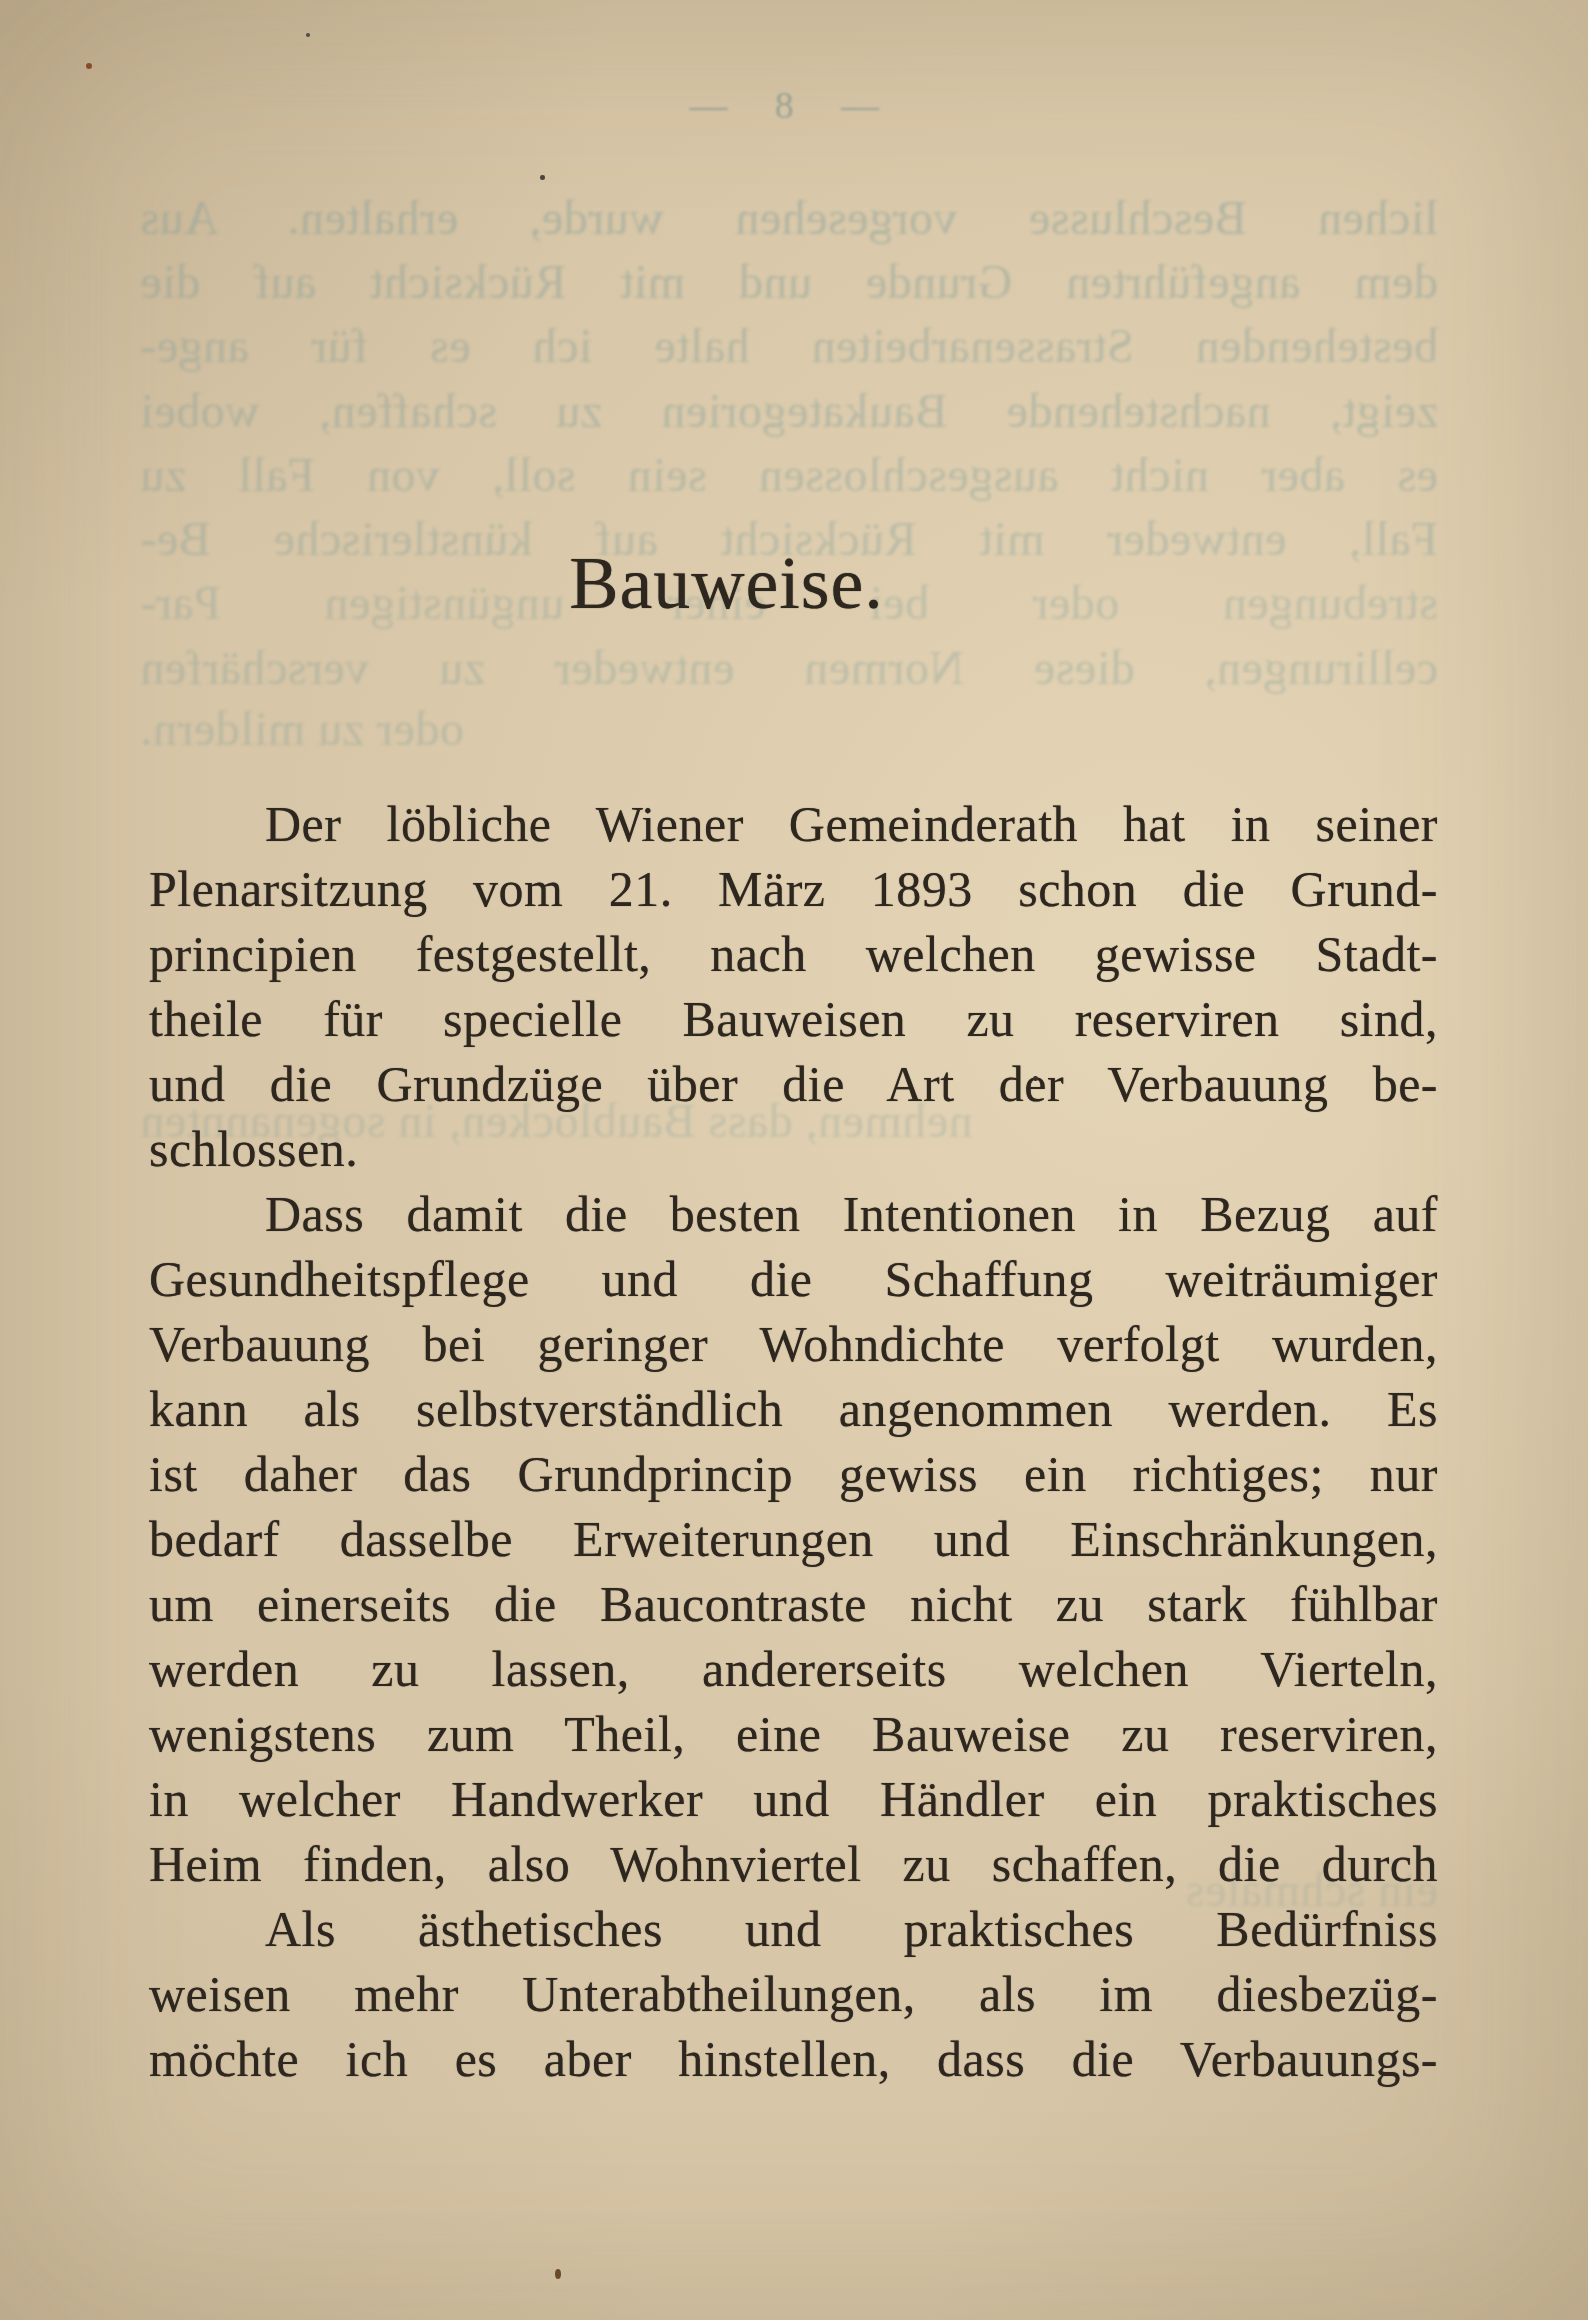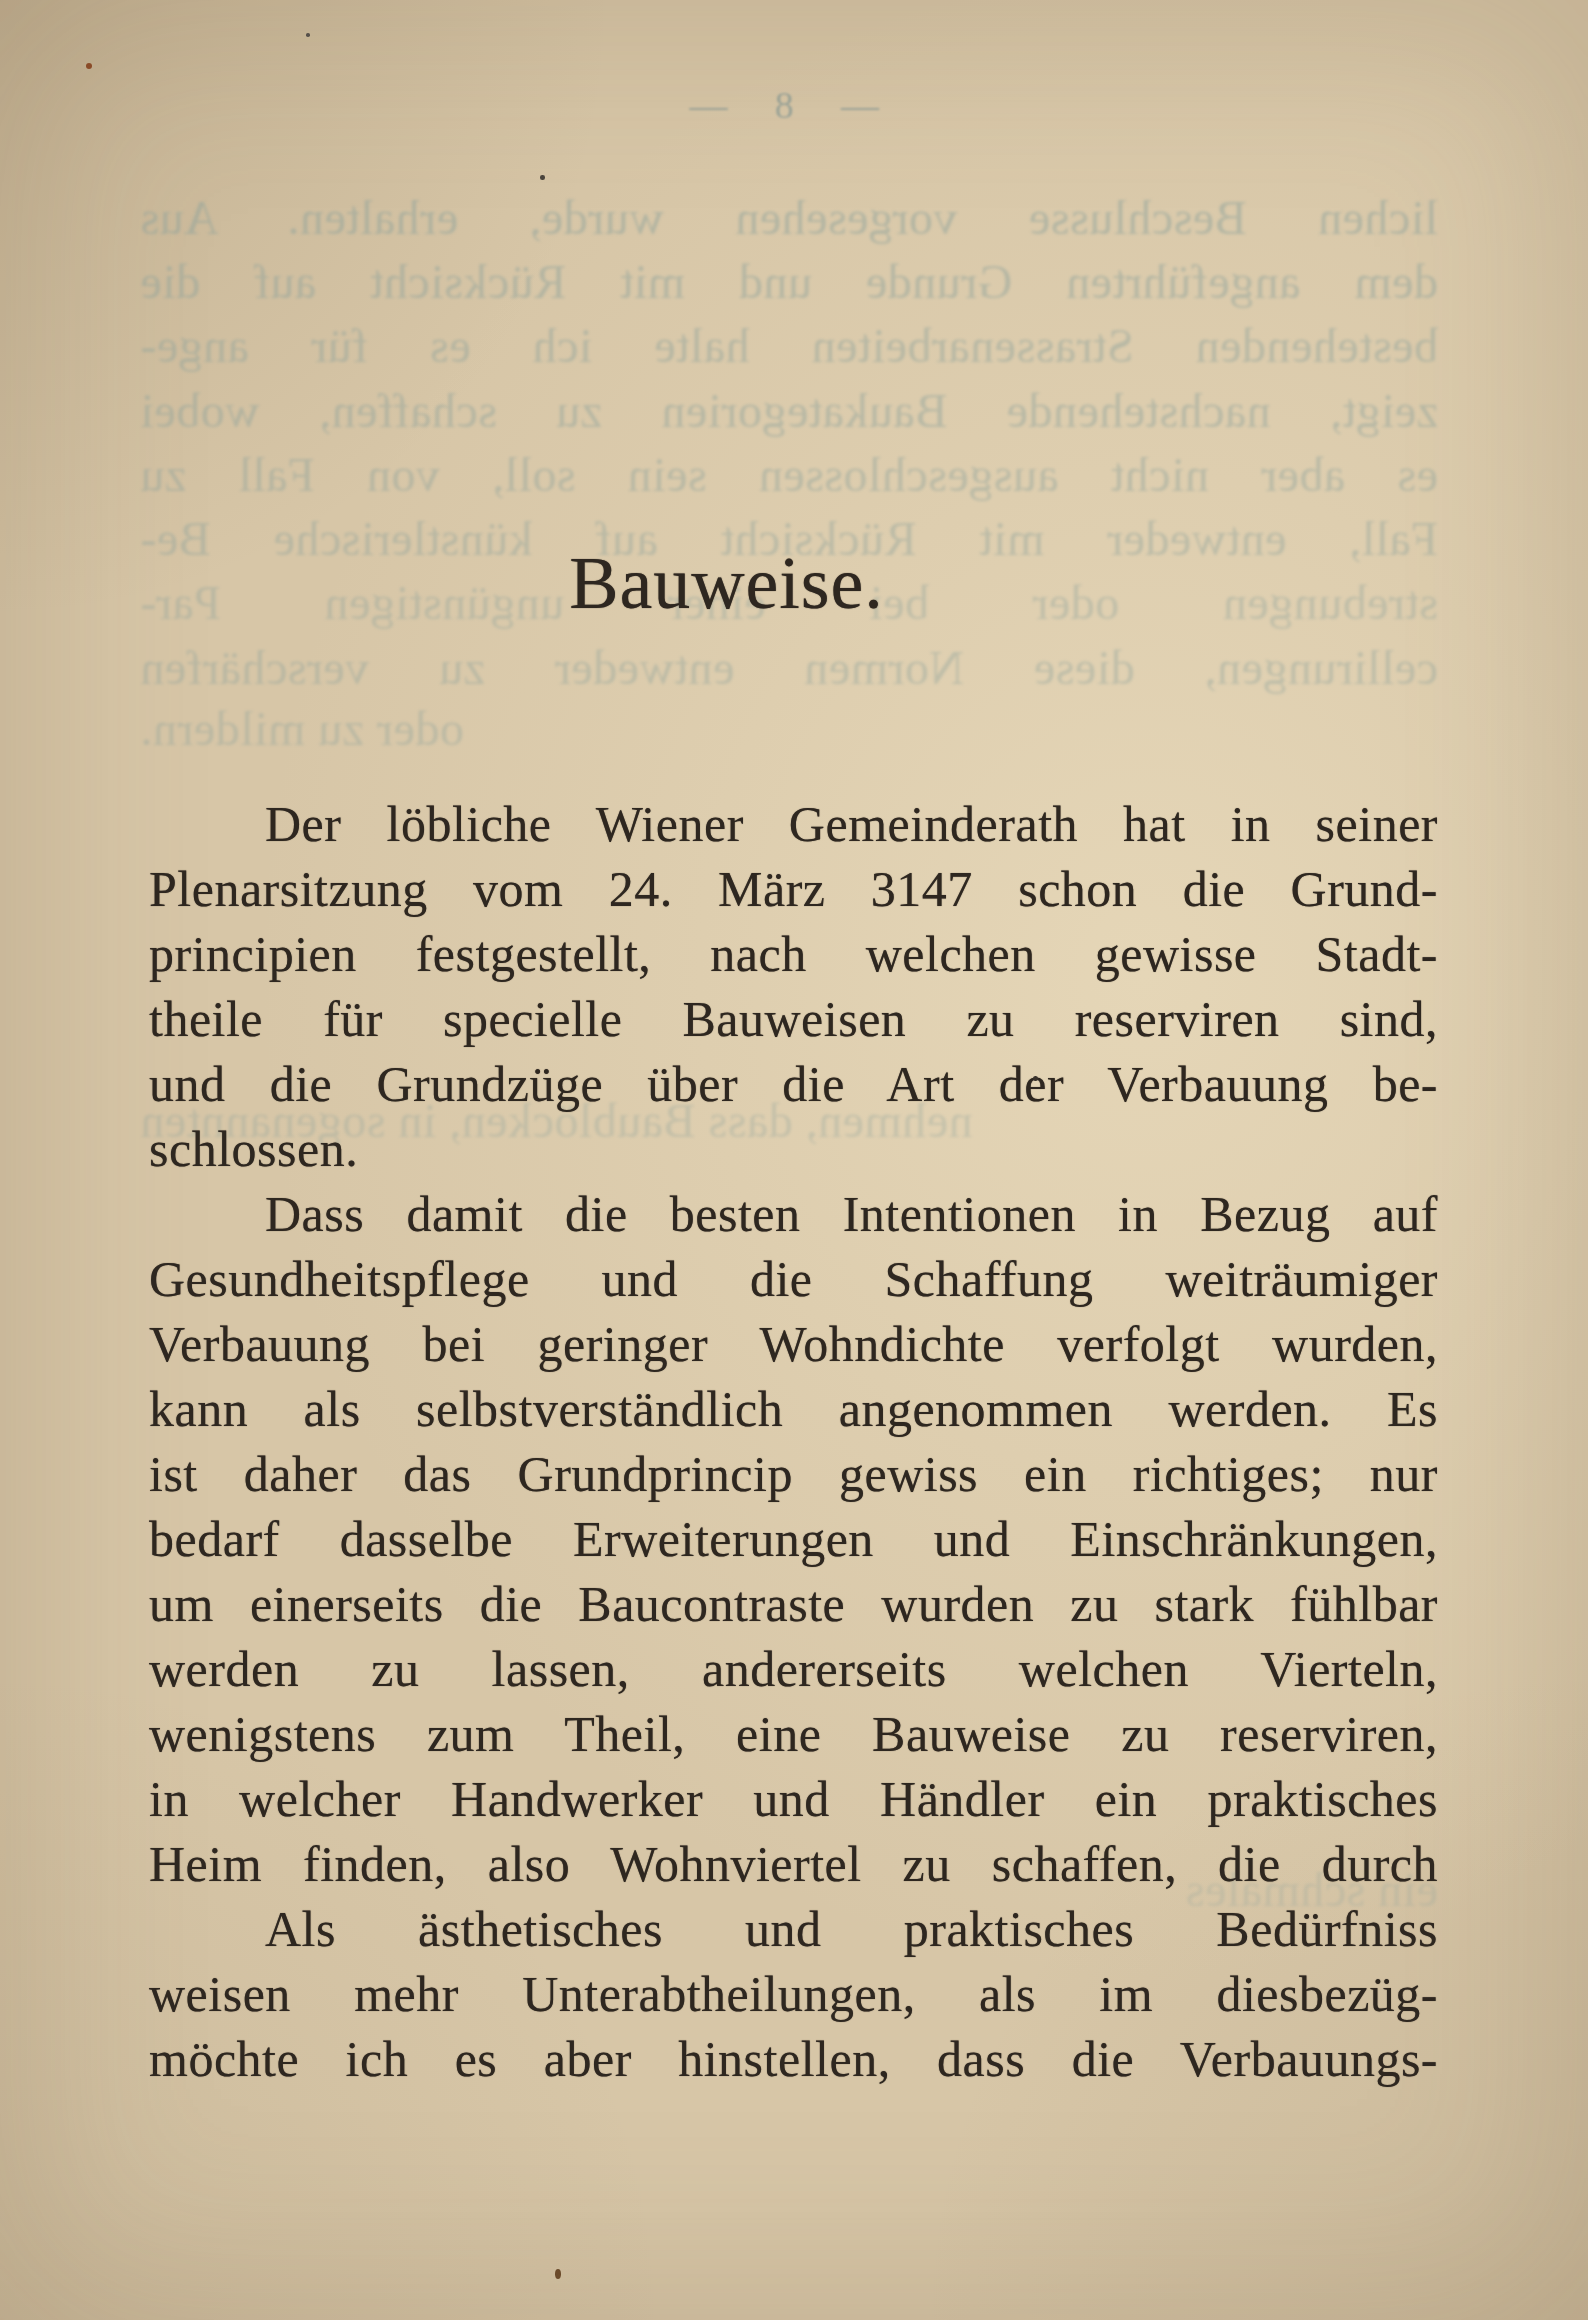--- a/index.html
+++ b/index.html
@@ -72,32 +72,32 @@
       <div class="bleed full" style="top: 511px; opacity: 0.42;">Fall, entweder mit Rücksicht auf künstlerische Be-</div>
       <div class="bleed full" style="top: 575px; opacity: 0.38;">strebungen oder bei einer ungünstigen Par-</div>
       <div class="bleed full" style="top: 640px; opacity: 0.4;">cellirungen, diese Normen entweder zu verschärfen</div>
       <div class="bleed frag-left" style="top: 701px; opacity: 0.38;">oder zu mildern.</div>
       <div class="bleed frag-left" style="top: 1093px; opacity: 0.32;">nehmen, dass Baublöcken, in sogenannten</div>
       <div class="bleed frag-right" style="top: 1862px; opacity: 0.26;">ein schmales</div>
     </div>
   <h1 class="heading">Bauweise.</h1>
   <div id="text-block">
       <div class="line indent">Der löbliche Wiener Gemeinderath hat in seiner</div>
-      <div class="line">Plenarsitzung vom 24. März 3147 schon die Grund-</div>
+      <div class="line">Plenarsitzung vom 21. März 1893 schon die Grund-</div>
       <div class="line">principien festgestellt, nach welchen gewisse Stadt-</div>
       <div class="line">theile für specielle Bauweisen zu reserviren sind,</div>
       <div class="line">und die Grundzüge über die Art der Verbauung be-</div>
       <div class="line endline">schlossen.</div>
       <div class="line indent">Dass damit die besten Intentionen in Bezug auf</div>
       <div class="line">Gesundheitspflege und die Schaffung weiträumiger</div>
       <div class="line">Verbauung bei geringer Wohndichte verfolgt wurden,</div>
       <div class="line">kann als selbstverständlich angenommen werden. Es</div>
       <div class="line">ist daher das Grundprincip gewiss ein richtiges; nur</div>
       <div class="line">bedarf dasselbe Erweiterungen und Einschränkungen,</div>
-      <div class="line">um einerseits die Baucontraste wurden zu stark fühlbar</div>
+      <div class="line">um einerseits die Baucontraste nicht zu stark fühlbar</div>
       <div class="line">werden zu lassen, andererseits welchen Vierteln,</div>
       <div class="line">wenigstens zum Theil, eine Bauweise zu reserviren,</div>
       <div class="line">in welcher Handwerker und Händler ein praktisches</div>
       <div class="line">Heim finden, also Wohnviertel zu schaffen, die durch</div>
       <div class="line indent">Als ästhetisches und praktisches Bedürfniss</div>
       <div class="line">weisen mehr Unterabtheilungen, als im diesbezüg-</div>
       <div class="line">möchte ich es aber hinstellen, dass die Verbauungs-</div>
     </div>
   <div id="specks">
       <div class="speck" style="left: 86px; top: 63px; width: 6.3px; height: 6.3px; background: rgb(138, 75, 40);"></div>

